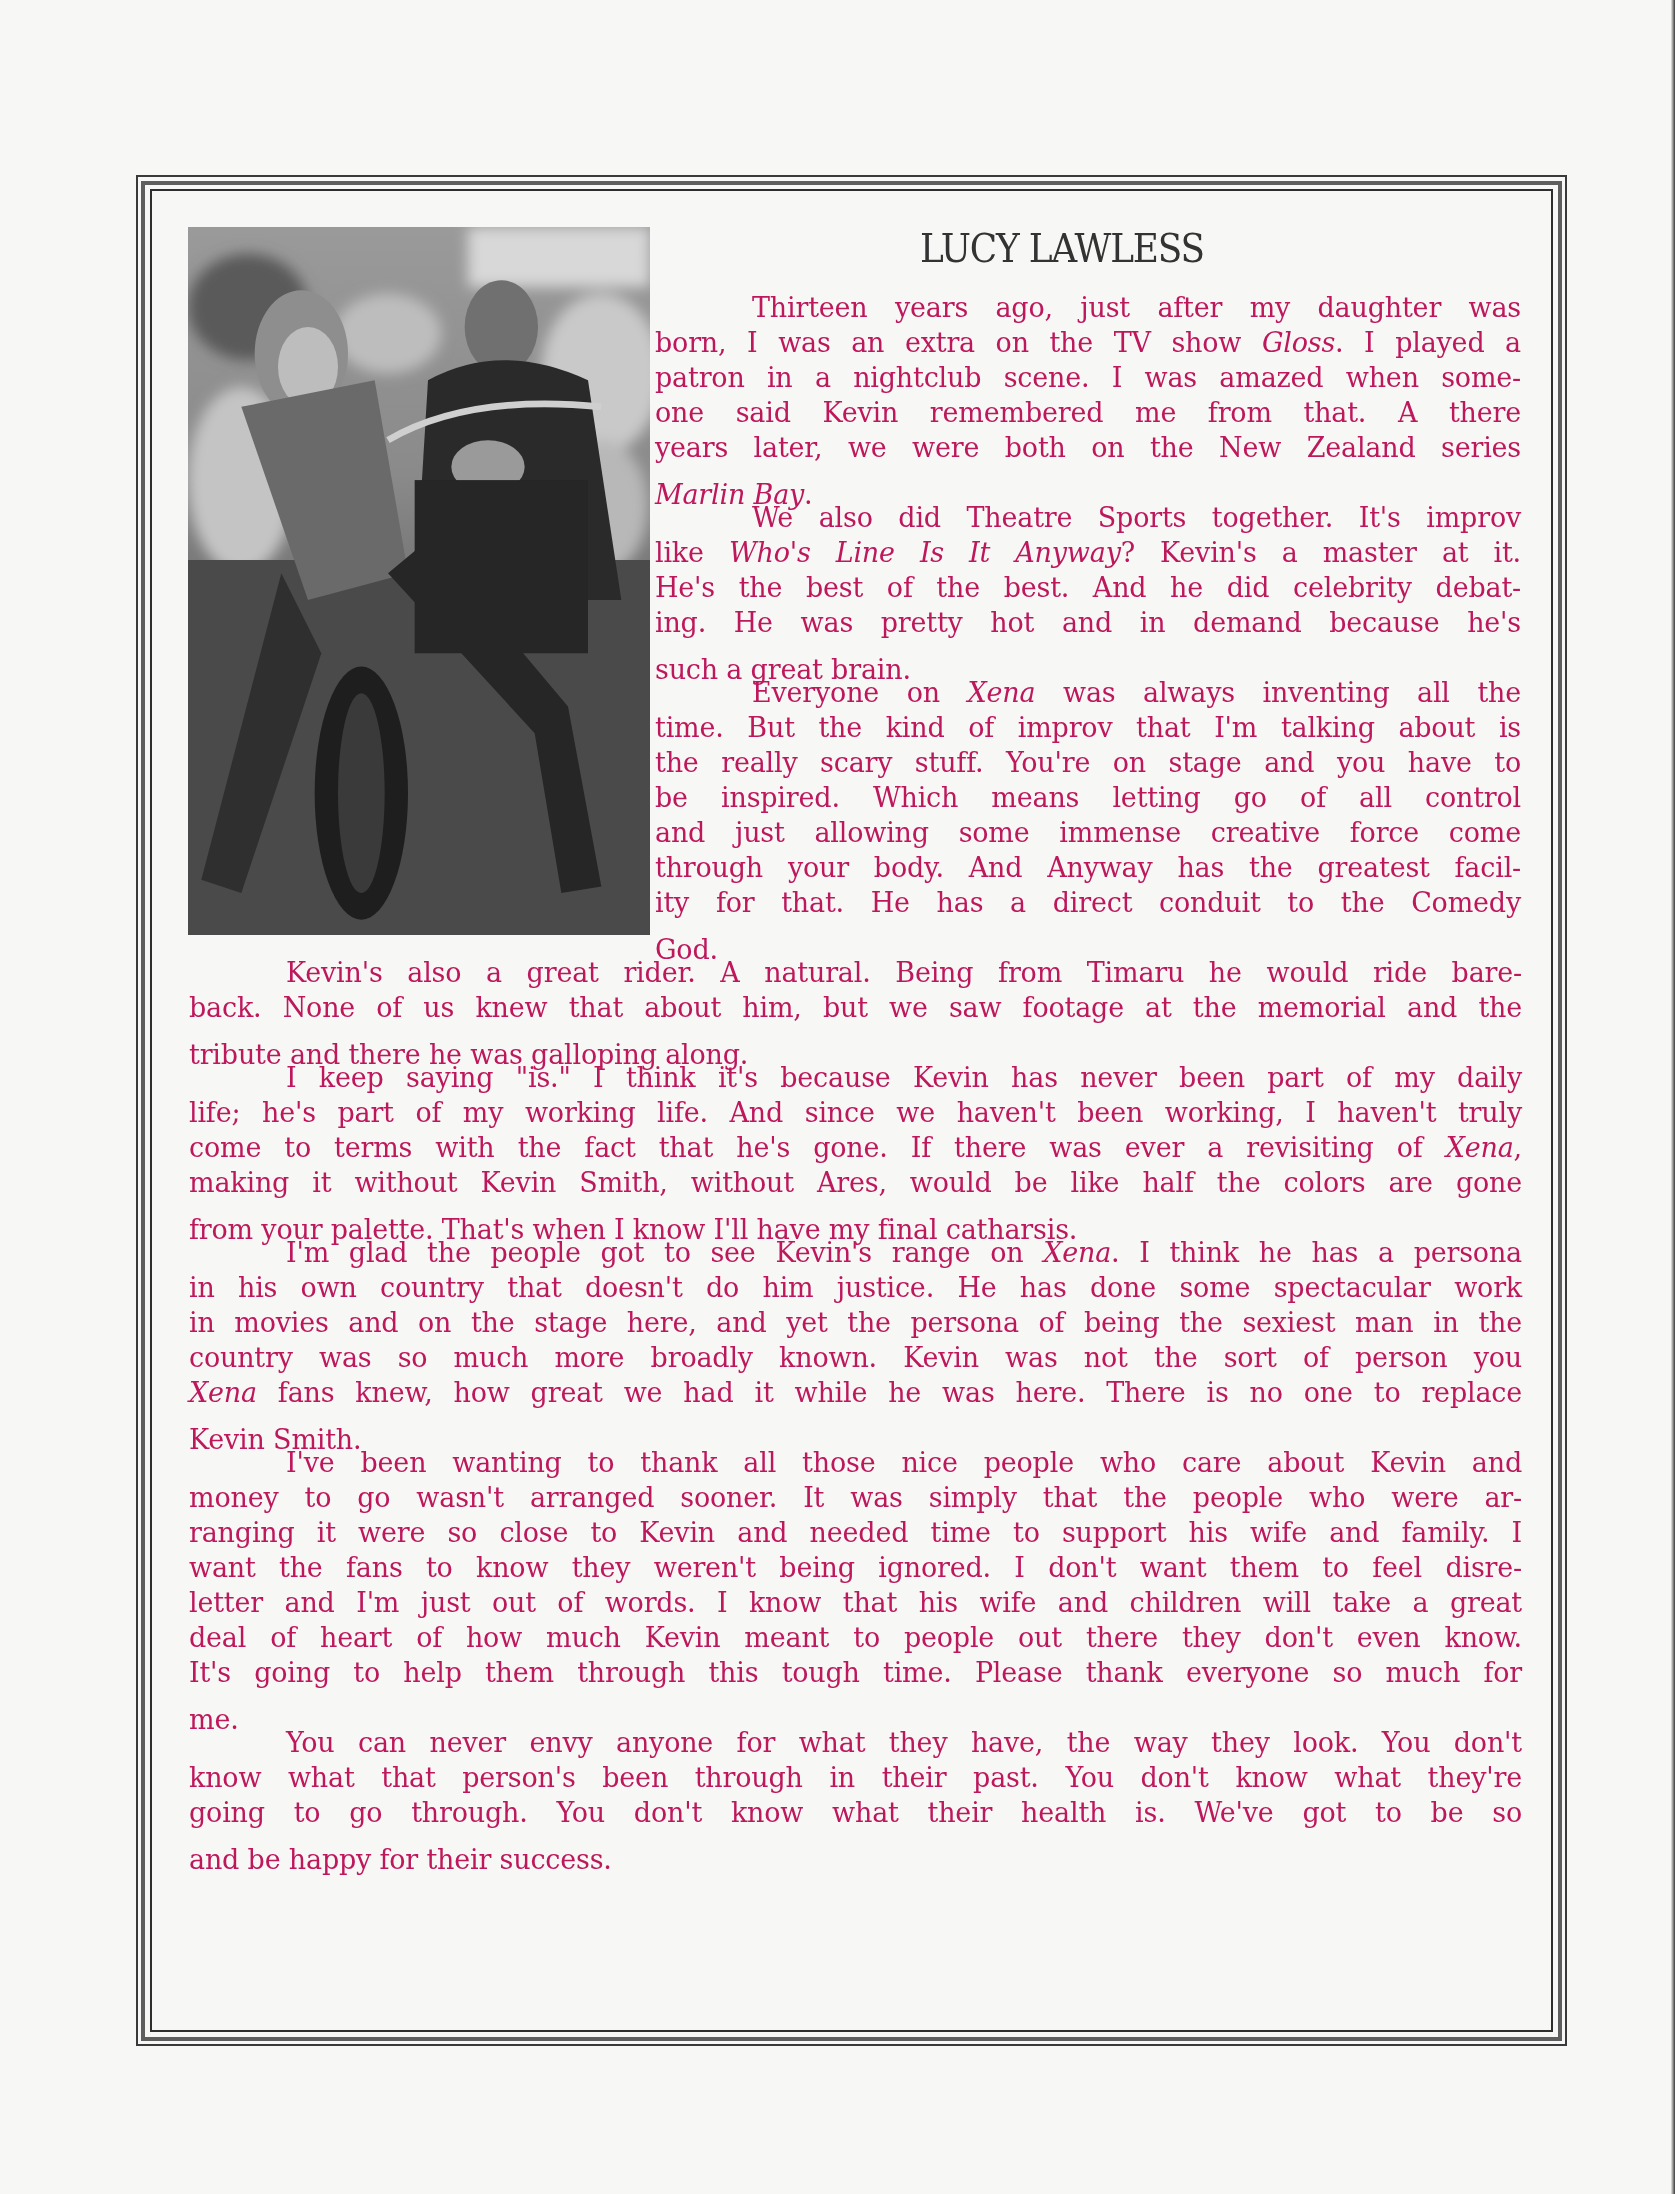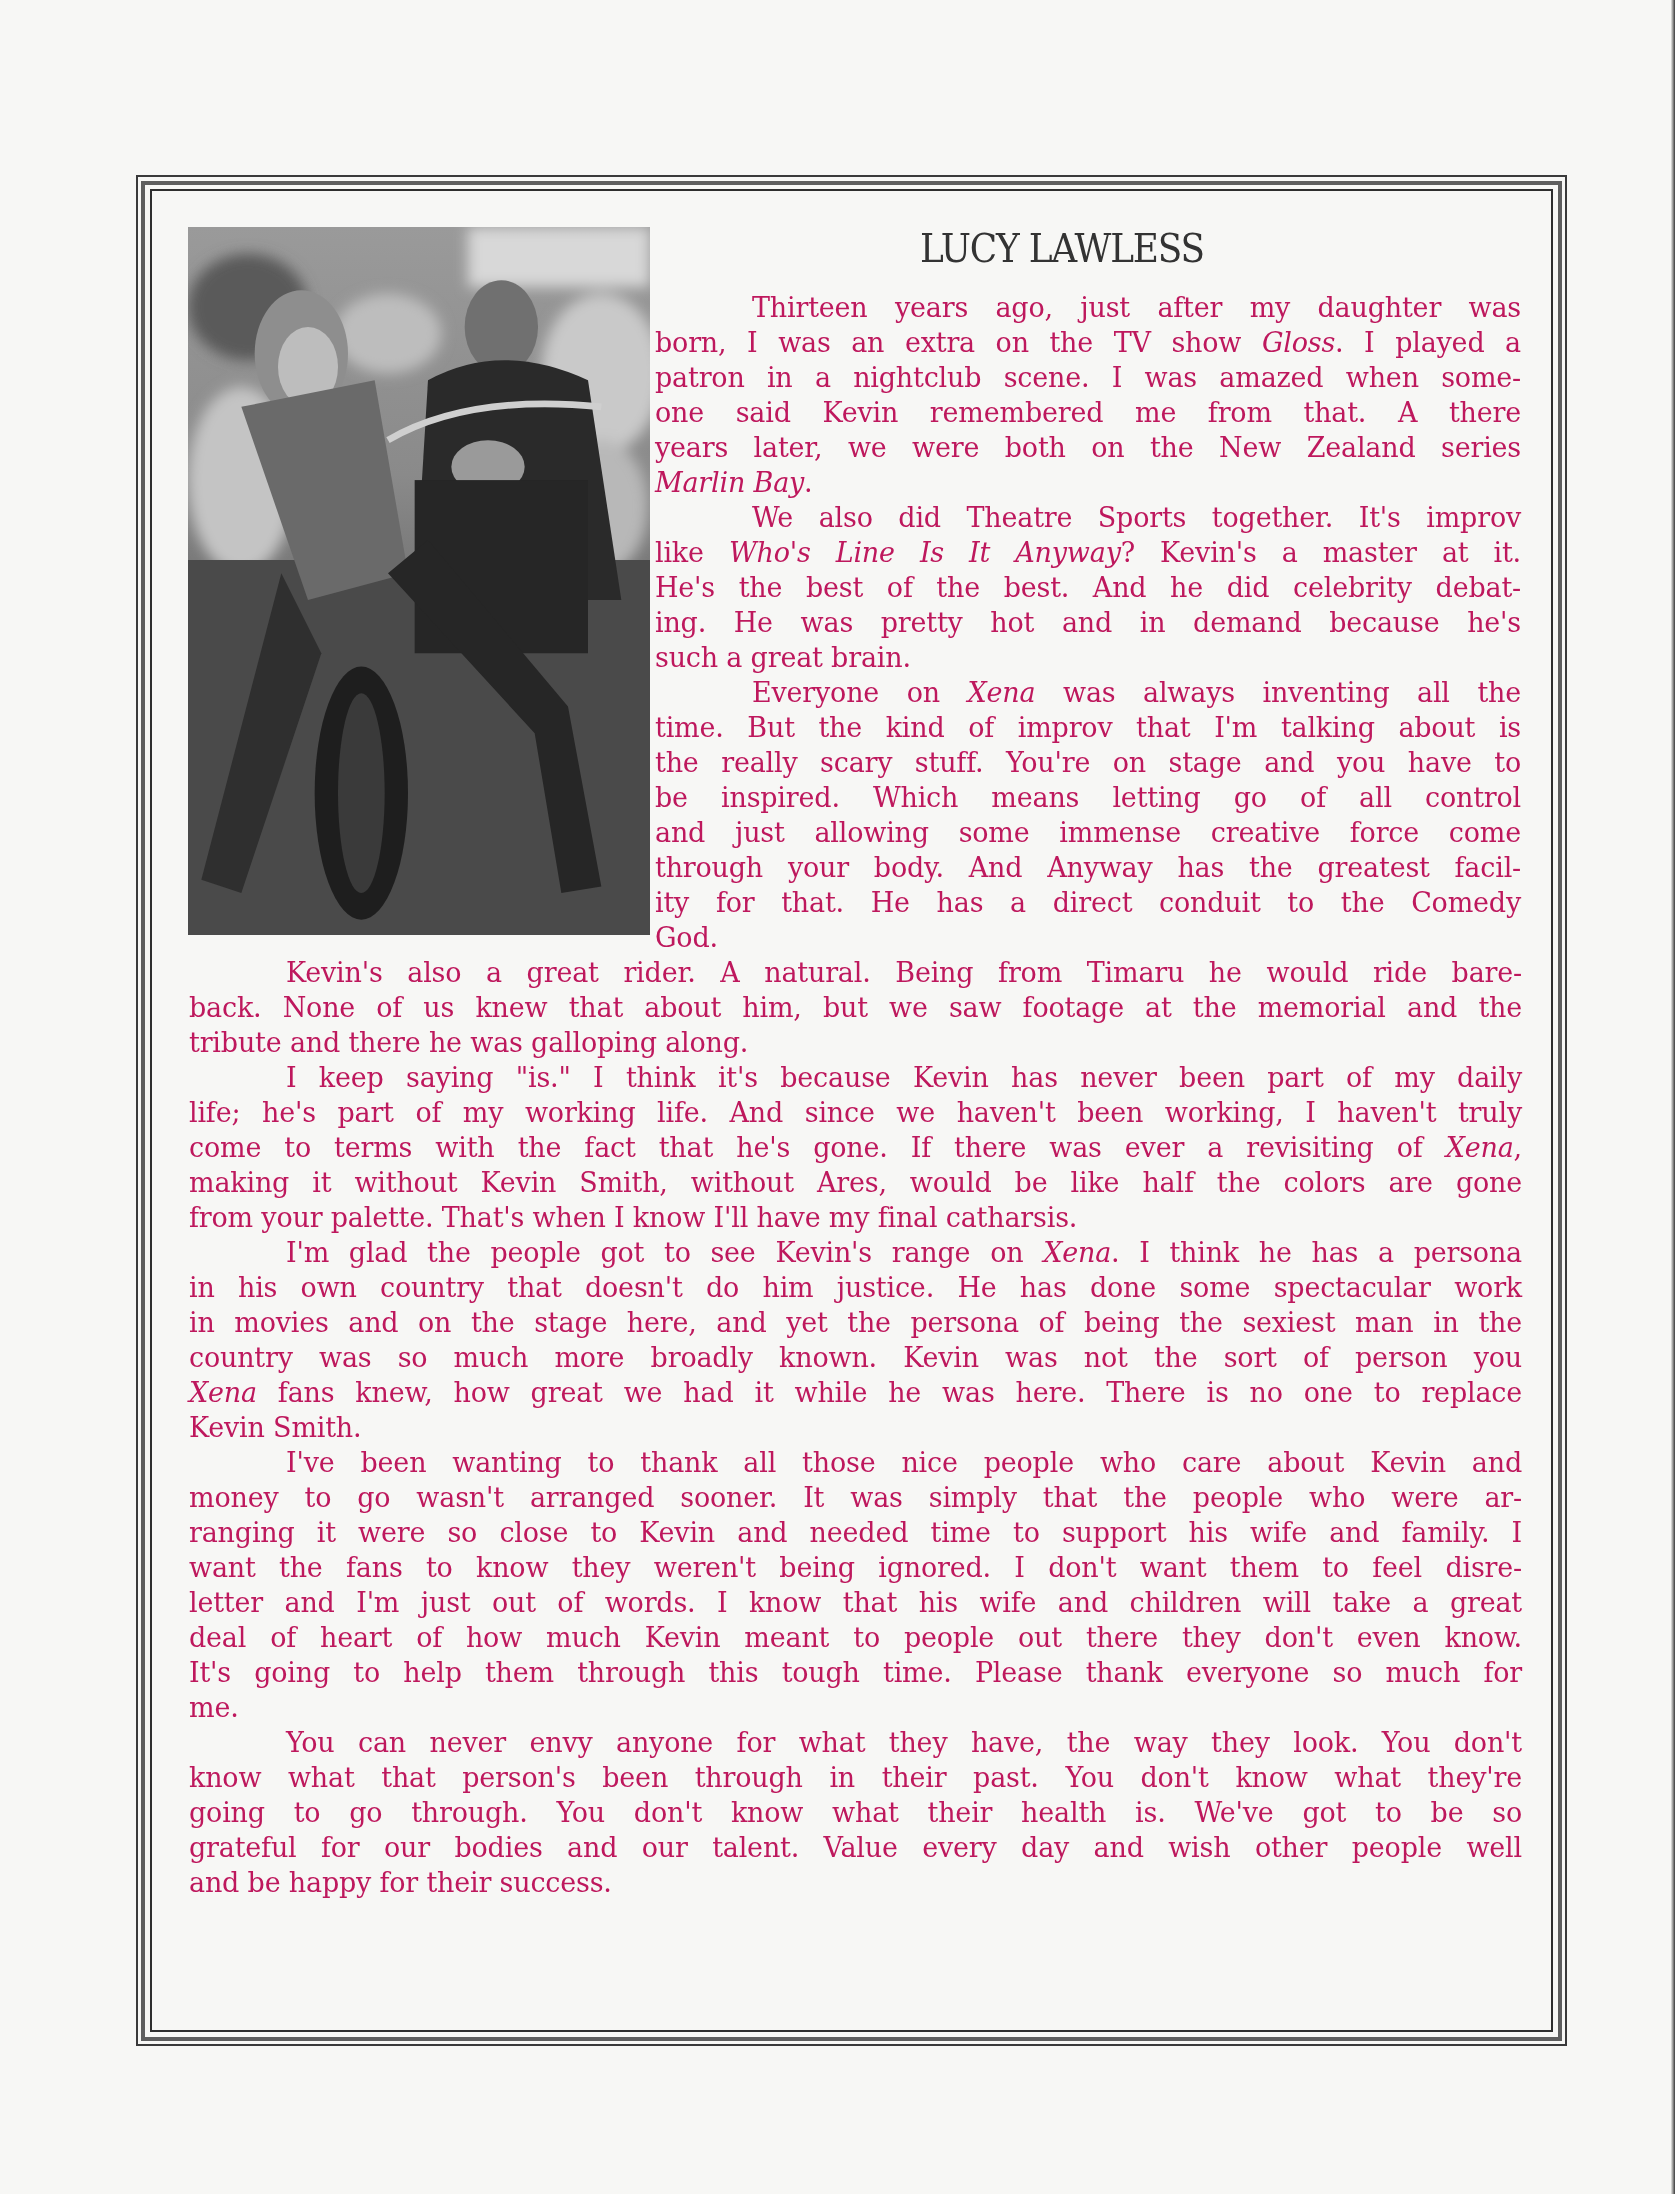--- a/index.html
+++ b/index.html
@@ -32,21 +32,21 @@
     position:absolute; left:189px; top:290px; width:1333px;
     font-size:27px; line-height:35px; letter-spacing:-0.2px;
     color:#be185d;
   }
   .line { height:35px; white-space:nowrap; overflow:visible; display:flex; justify-content:space-between; }
   .line.wrap-right { margin-left:466px; width:866px; }
   .line.indent { padding-left:97px; }
   .line.wrap-right.indent { padding-left:97px; box-sizing:border-box; }
   .line.last { justify-content:flex-start; }
   .line .txt { display:block; width:100%; text-align:justify; text-align-last:justify; }
-  .line.last .txt { text-align-last:left; }
+  .line.last .txt { text-align-last:left;margin-top:12px; }
   .line.wrap-right .txt { width:866px; }
   i, em { }
 </style>
 </head>
 <body>
 
 <div class="page-edge"></div>
 
 <div class="frame-outer"></div>
 <div class="frame-mid"></div>
@@ -224,20 +224,17 @@
     </div>
     <div class="line indent">
       <span class="txt">You can never envy anyone for what they have, the way they look.  You don't</span>
     </div>
     <div class="line">
       <span class="txt">know what that person's been through in their past.  You don't know what they're</span>
     </div>
     <div class="line">
       <span class="txt">going to go through.  You don't know what their health is.  We've got to be so</span>
     </div>
-    <div class="line">
-      <span class="txt">grateful for our bodies and our talent.  Value every day and wish other people well</span>
-    </div>
     <div class="line last">
       <span class="txt">and be happy for their success.</span>
     </div>
   </div>
 
 
 </body></html>

